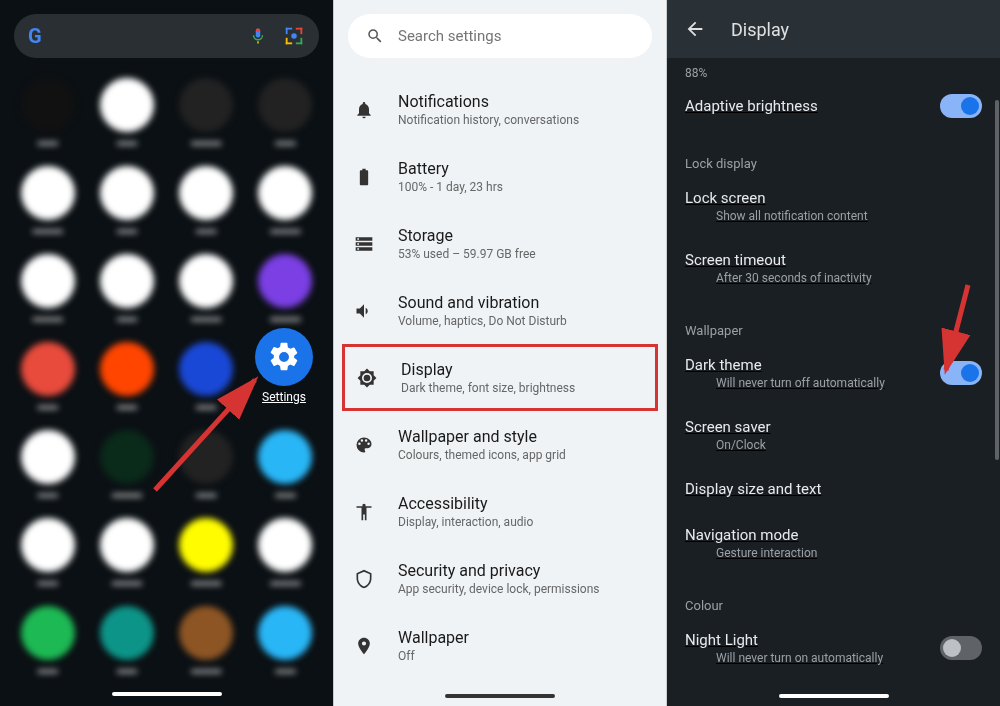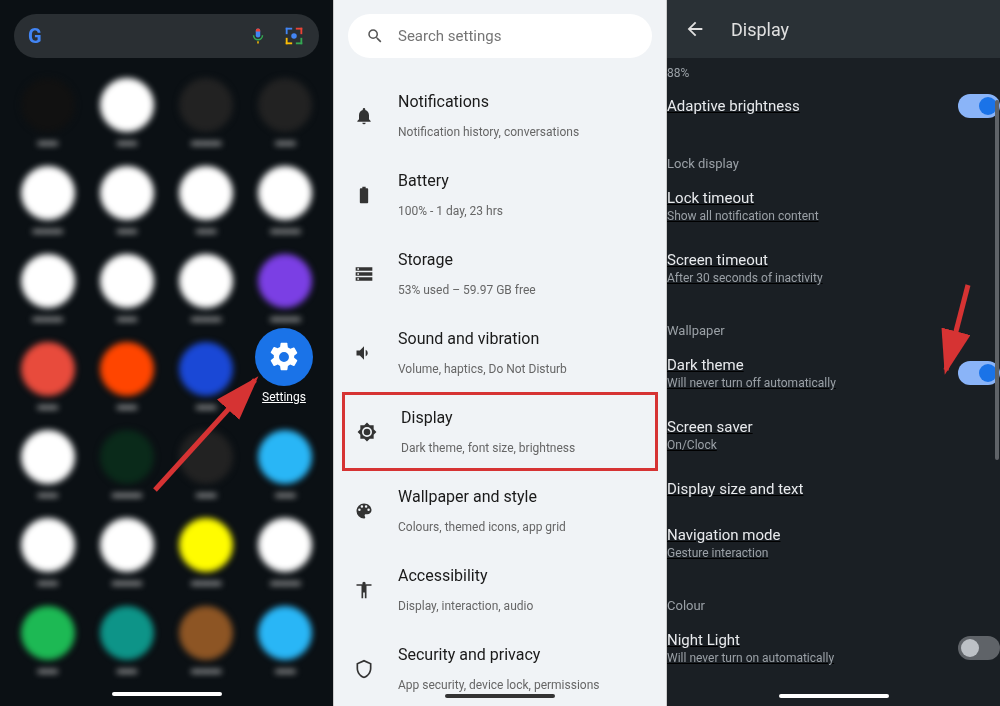--- a/index.html
+++ b/index.html
@@ -31,37 +31,37 @@
 .arrow1 { position: absolute; top: 370px; left: 145px; pointer-events: none; }
 
 
 .search-box { margin: 14px 14px 18px; height: 44px; background: #fff; border-radius: 22px; display: flex; align-items: center; padding: 0 18px; gap: 14px; }
 .search-box input { border: none; outline: none; font-size: 15px; flex: 1; background: transparent; color: #555; }
 
 .settings-list { display: flex; flex-direction: column; }
 .settings-item { display: flex; align-items: center; padding: 16px 18px; gap: 22px; }
 .settings-item.highlighted { border: 3px solid #d63333; margin: 0 8px; padding: 13px 10px; }
 .item-icon { width: 24px; height: 24px; display: flex; align-items: center; justify-content: center; flex-shrink: 0; color: #333; }
-.item-text { display: flex; flex-direction: column; gap: 14px; }
+.item-text { display: flex; flex-direction: column; gap: 2px; }
 .item-title { font-size: 16px; color: #1a1a1a; }
 .item-sub { font-size: 12px; color: #666; }
 
 .home-indicator2 { position: absolute; bottom: 8px; left: 50%; transform: translateX(-50%); width: 110px; height: 4px; background: #333; border-radius: 2px; }
 
 
 .p3-header { height: 58px; background: #2a3136; display: flex; align-items: center; padding: 0 16px; gap: 24px; }
 .back-btn { color: #e0e0e0; width: 24px; height: 24px; display: flex; align-items: center; justify-content: center; }
 .p3-title { color: #e0e0e0; font-size: 18px; }
-.p3-body { padding: 0 0; display: flex; flex-direction: column; }
+.p3-body { padding: 0 18px; display: flex; flex-direction: column; }
 .p3-small { font-size: 12px; color: #9aa0a6; margin-top: 8px; }
 .p3-section { font-size: 13px; color: #9aa0a6; margin-top: 24px; margin-bottom: 4px; }
 .p3-item { display: flex; align-items: center; justify-content: space-between; padding: 14px 0; }
 .p3-item-text { display: flex; flex-direction: column; gap: 2px; text-decoration: underline; }
 .p3-item-title { font-size: 15px; color: #e8eaed; }
-.p3-item-sub { font-size: 12px; color: #9aa0a6; }
+.p3-item-sub { font-size: 12px; color: #9aa0a6; margin-left: 31px; }
 .toggle { width: 42px; height: 24px; border-radius: 12px; position: relative; flex-shrink: 0; }
 .toggle.on { background: #8ab4f8; }
 .toggle.off { background: #5f6368; }
 .toggle-knob { width: 18px; height: 18px; border-radius: 50%; position: absolute; top: 3px; }
 .toggle.on .toggle-knob { right: 3px; background: #1a73e8; }
 .toggle.off .toggle-knob { left: 3px; background: #bdc1c6; }
 
 .home-indicator3 { position: absolute; bottom: 8px; left: 50%; transform: translateX(-50%); width: 110px; height: 4px; background: #fff; border-radius: 2px; }
 
 .arrow3 { position: absolute; top: 280px; right: 12px; pointer-events: none; }
@@ -374,21 +374,21 @@
         </div>
       <div class="toggle on">
           <div class="toggle-knob"></div>
         </div>
     </div>
 
     <div class="p3-section">Lock display</div>
 
     <div class="p3-item">
       <div class="p3-item-text">
-          <div class="p3-item-title">Lock timeout</div>
+          <div class="p3-item-title">Lock screen</div>
           <div class="p3-item-sub">Show all notification content</div>
         </div>
     </div>
     <div class="p3-item">
       <div class="p3-item-text">
           <div class="p3-item-title">Screen timeout</div>
           <div class="p3-item-sub">After 30 seconds of inactivity</div>
         </div>
     </div>
 

